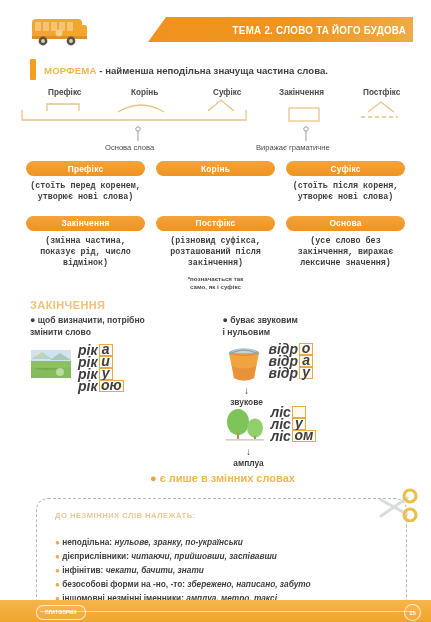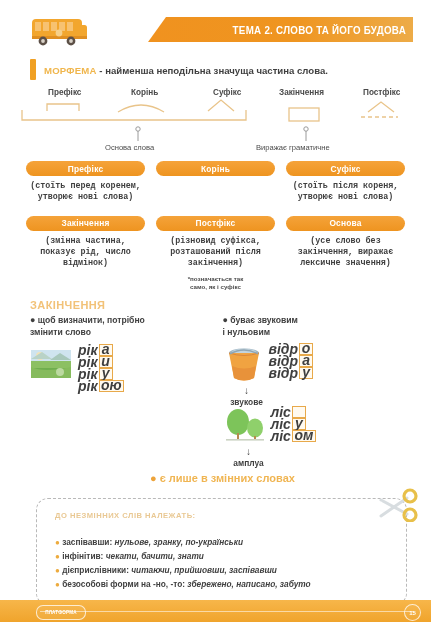--- a/index.html
+++ b/index.html
@@ -331,37 +331,42 @@
     <span class="ndot">●</span>
     <span>є лише в змінних словах</span>
   </div>
 
   <div class="dash-wrap">
     <div class="dash-box">
       <div class="dash-title">ДО НЕЗМІННИХ СЛІВ НАЛЕЖАТЬ:</div>
 
       <div class="dash-item">
         <span class="idot">●</span>
-        <span>заспівавши:</span>
+        <span>неподільна:</span>
         <i>нульове, зранку, по-українськи</i>
+      </div>
+      <div class="dash-item">
+        <span class="idot">●</span>
+        <span>дієприслівники:</span>
+        <i>читаючи, прийшовши, заспівавши</i>
       </div>
       <div class="dash-item">
         <span class="idot">●</span>
         <span>інфінітив:</span>
         <i>чекати, бачити, знати</i>
       </div>
       <div class="dash-item">
         <span class="idot">●</span>
-        <span>дієприслівники:</span>
-        <i>читаючи, прийшовши, заспівавши</i>
-      </div>
-      <div class="dash-item">
-        <span class="idot">●</span>
         <span>безособові форми на -но, -то:</span>
         <i> збережено, написано, забуто</i>
+      </div>
+      <div class="dash-item">
+        <span class="idot">●</span>
+        <span>іншомовні незмінні іменники:</span>
+        <i>амплуа, метро, таксі</i>
       </div>
     </div>
 
     <svg class="scissors" viewBox="0 0 44 34">
       <path d="M4 28 L30 10" stroke="#d8dde0" stroke-width="3" stroke-linecap="round"></path>
       <path d="M4 12 L30 26" stroke="#d8dde0" stroke-width="3" stroke-linecap="round"></path>
       <circle cx="33" cy="8" r="6" fill="none" stroke="#e8c04a" stroke-width="3.2"></circle>
       <circle cx="33" cy="27" r="6" fill="none" stroke="#e8c04a" stroke-width="3.2"></circle>
     </svg>
   </div>

